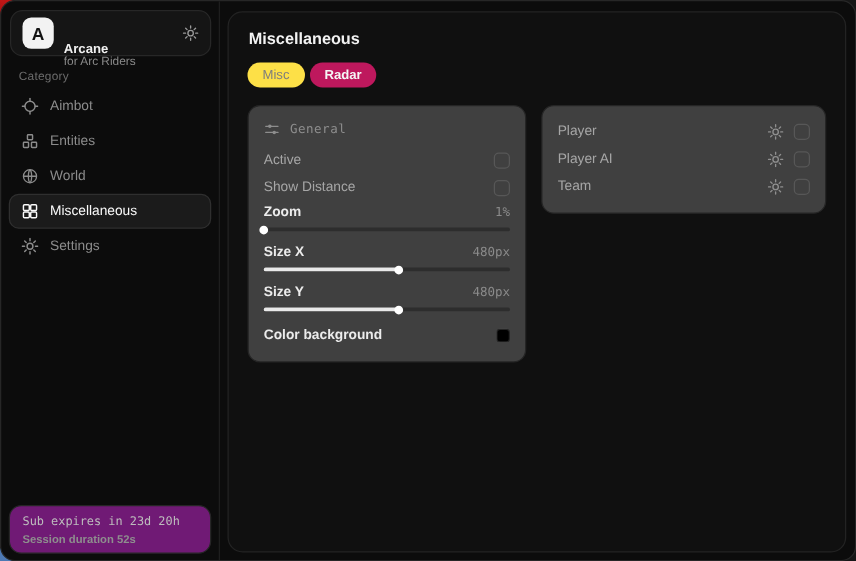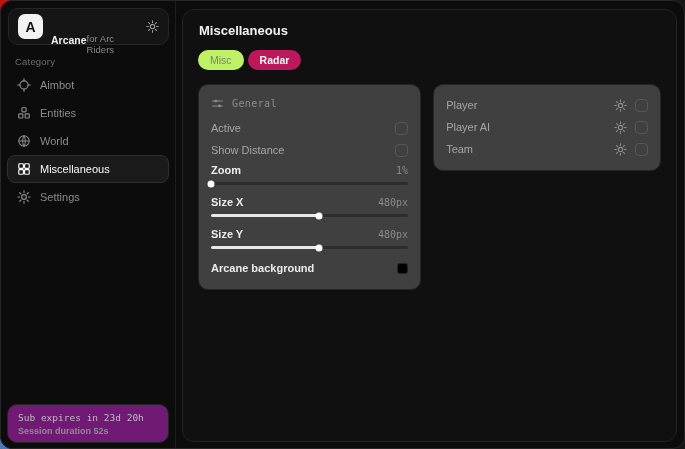--- a/index.html
+++ b/index.html
@@ -18,21 +18,21 @@
   .window{position:absolute;inset:0;background:#0c0c0c;border:1px solid #272727;
     border-radius:12px;box-sizing:border-box;overflow:hidden;}
 
   
   .sidebar{position:absolute;left:0;top:0;bottom:0;width:175px;border-right:1px solid #1e1e1e;box-sizing:border-box;}
   .sidebar-header{position:absolute;left:7px;top:7px;width:161px;height:37px;background:#151515;
     border:1px solid #272727;border-radius:10px;display:flex;align-items:center;gap:8px;
     padding:0 9px;box-sizing:border-box;}
   .logo{width:25px;height:25px;background:#f2f2f2;border-radius:7px;display:flex;align-items:center;
     justify-content:center;font-weight:800;font-size:14px;color:#131313;flex:0 0 auto;}
-  .sh-text{display:flex;line-height:1.15;margin-top:36px;}
+  .sh-text{display:flex;flex-direction:column;line-height:1.15;margin-top:36px;}
   .sh-title{font-size:10.5px;font-weight:700;color:#f0f0f0;}
   .sh-sub{font-size:9.5px;color:#8a8a8a;}
   .sh-gear{margin-left:auto;color:#9a9a9a;width:13px;height:13px;cursor:pointer;}
   .sh-gear svg{width:13px;height:13px;display:block;}
 
   .category{position:absolute;left:14px;top:55px;font-size:9.5px;color:#6c6c6c;letter-spacing:.2px;}
 
   .nav{position:absolute;left:6px;right:6px;top:70px;display:flex;flex-direction:column;}
   .nav-item{height:28px;display:flex;align-items:center;gap:9px;padding:0 9px;border-radius:8px;
     color:#8c8c8c;font-size:11px;font-weight:500;cursor:pointer;border:1px solid transparent;box-sizing:border-box;}
@@ -44,21 +44,21 @@
     border-radius:10px;padding:7px 10px 6px;box-sizing:border-box;}
   .sf-line1{font-family:"DejaVu Sans Mono", monospace;font-size:9.5px;color:#bdbdbd;white-space:nowrap;}
   .sf-line2{font-size:9px;font-weight:700;color:#8e8e8e;margin-top:3px;}
 
   
   .main{position:absolute;left:181px;top:8px;right:7px;bottom:6px;background:#101010;
     border:1px solid #232323;border-radius:12px;box-sizing:border-box;padding:13px 15px;}
   .main-title{font-size:13px;font-weight:700;color:#f2f2f2;margin:0 0 12px 1px;}
   .tabs{display:flex;gap:4px;}
   .tab{padding:4px 12px;border-radius:999px;font-size:10.5px;cursor:pointer;
-    background:#bef264;color:#7d7d7d;}
+    background:#fde047;color:#7d7d7d;}
   .tab.active{background:#be185d;color:#f5f5f5;font-weight:600;}
 
   .cards{display:flex;gap:12px;margin-top:14px;align-items:flex-start;}
   .card{background:#404040;border:1px solid #252525;border-radius:10px;padding:9px 12px 10px;box-sizing:border-box;}
   .card-general{width:234px;}
   .card-entities{width:239px;}
   .card-header{display:flex;align-items:center;gap:8px;color:#8d8d8d;
     font-family:"DejaVu Sans Mono", monospace;font-size:10px;letter-spacing:.4px;margin:3px 0 7px;}
   .card-header .ch-icon{width:13px;height:13px;display:flex;}
   .card-header svg{width:13px;height:13px;}
@@ -221,21 +221,21 @@
               <div class="rs-top">
                 <span class="label">Size Y</span>
                 <span class="value">480px</span>
               </div>
               <div class="track">
                 <div class="fill" style="width:55%"></div>
                 <div class="thumb" style="left:55%"></div>
               </div>
             </div>
             <div class="row row-color">
-              <span class="label">Arcane background</span>
+              <span class="label">Color background</span>
               <div class="swatch" style="background:#000000"></div>
             </div>
           </div>
       </div>
 
       <div class="card card-entities">
         <div class="card-rows">
             <div class="row">
               <span class="label">Player</span>
               <div class="row-right">

